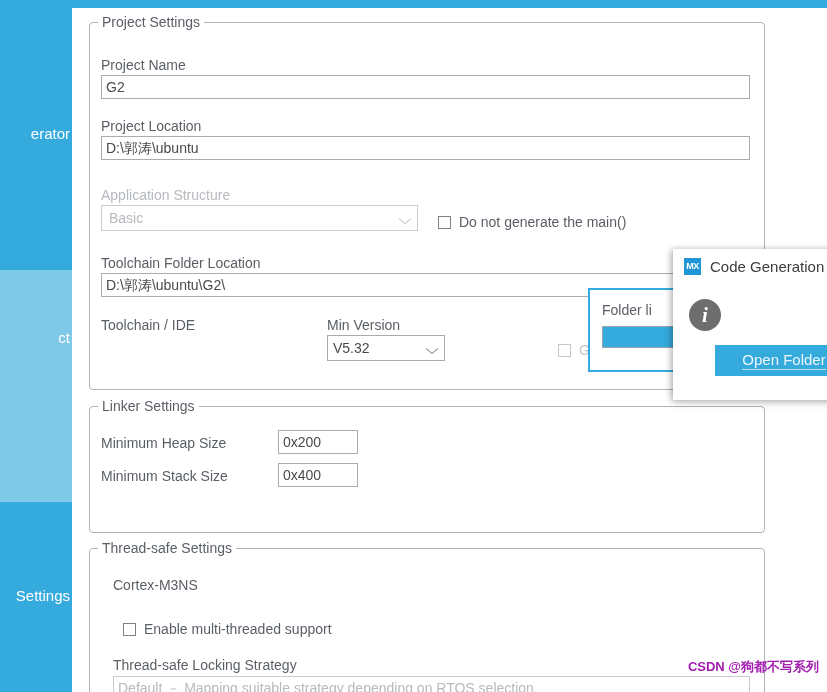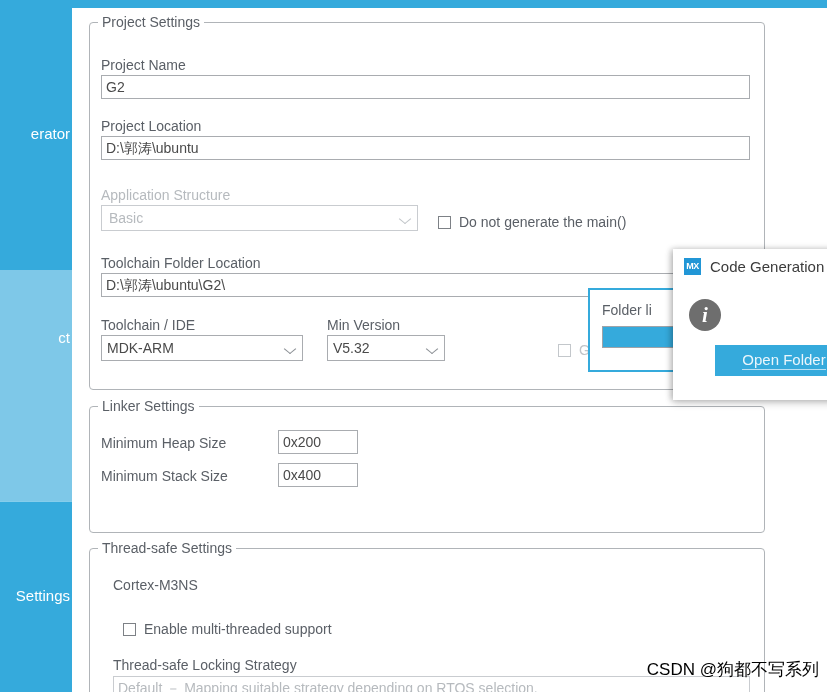--- a/index.html
+++ b/index.html
@@ -279,25 +279,26 @@
   .open-folder-btn .txt {
     border-bottom: 1px solid #b8e0f3;
     padding-bottom: 1px;
   }
 
   
   .watermark {
     position: absolute;
     right: 8px;
     top: 658px;
-    font-size: 17px;
-    color: #000000;
+    font-size: 13px;
+    color: #a21caf;
     white-space: nowrap;
     z-index: 20;
     pointer-events: none;
+    font-weight: bold;
   }
 </style>
 </head>
 <body>
 
 <div class="topbar"></div>
 
 <div class="sidebar">
   <div class="side-item side-codegen">
     <span class="lbl">erator</span>
@@ -330,24 +331,20 @@
 
     <div class="cbrow" style="left:348px; top:191px;">
       <span class="cbbox"></span>
       <span>Do not generate the main()</span>
     </div>
 
     <div class="lab" style="left:11px; top:232px;">Toolchain Folder Location</div>
     <div class="field" style="left:11px; top:250px; width:649px;">D:\郭涛\ubuntu\G2\</div>
 
     <div class="lab" style="left:11px; top:294px;">Toolchain / IDE</div>
-    <div class="combo" style="left:11px; top:312px; width:202px;">
-      <span>MDK-ARM</span>
-      <span class="chev"></span>
-    </div>
 
     <div class="lab" style="left:237px; top:294px;">Min Version</div>
     <div class="combo" style="left:237px; top:312px; width:118px;">
       <span>V5.32</span>
       <span class="chev"></span>
     </div>
 
     <div class="cbrow dim" style="left:468px; top:319px;">
       <span class="cbbox"></span>
       <span>Ger</span>

